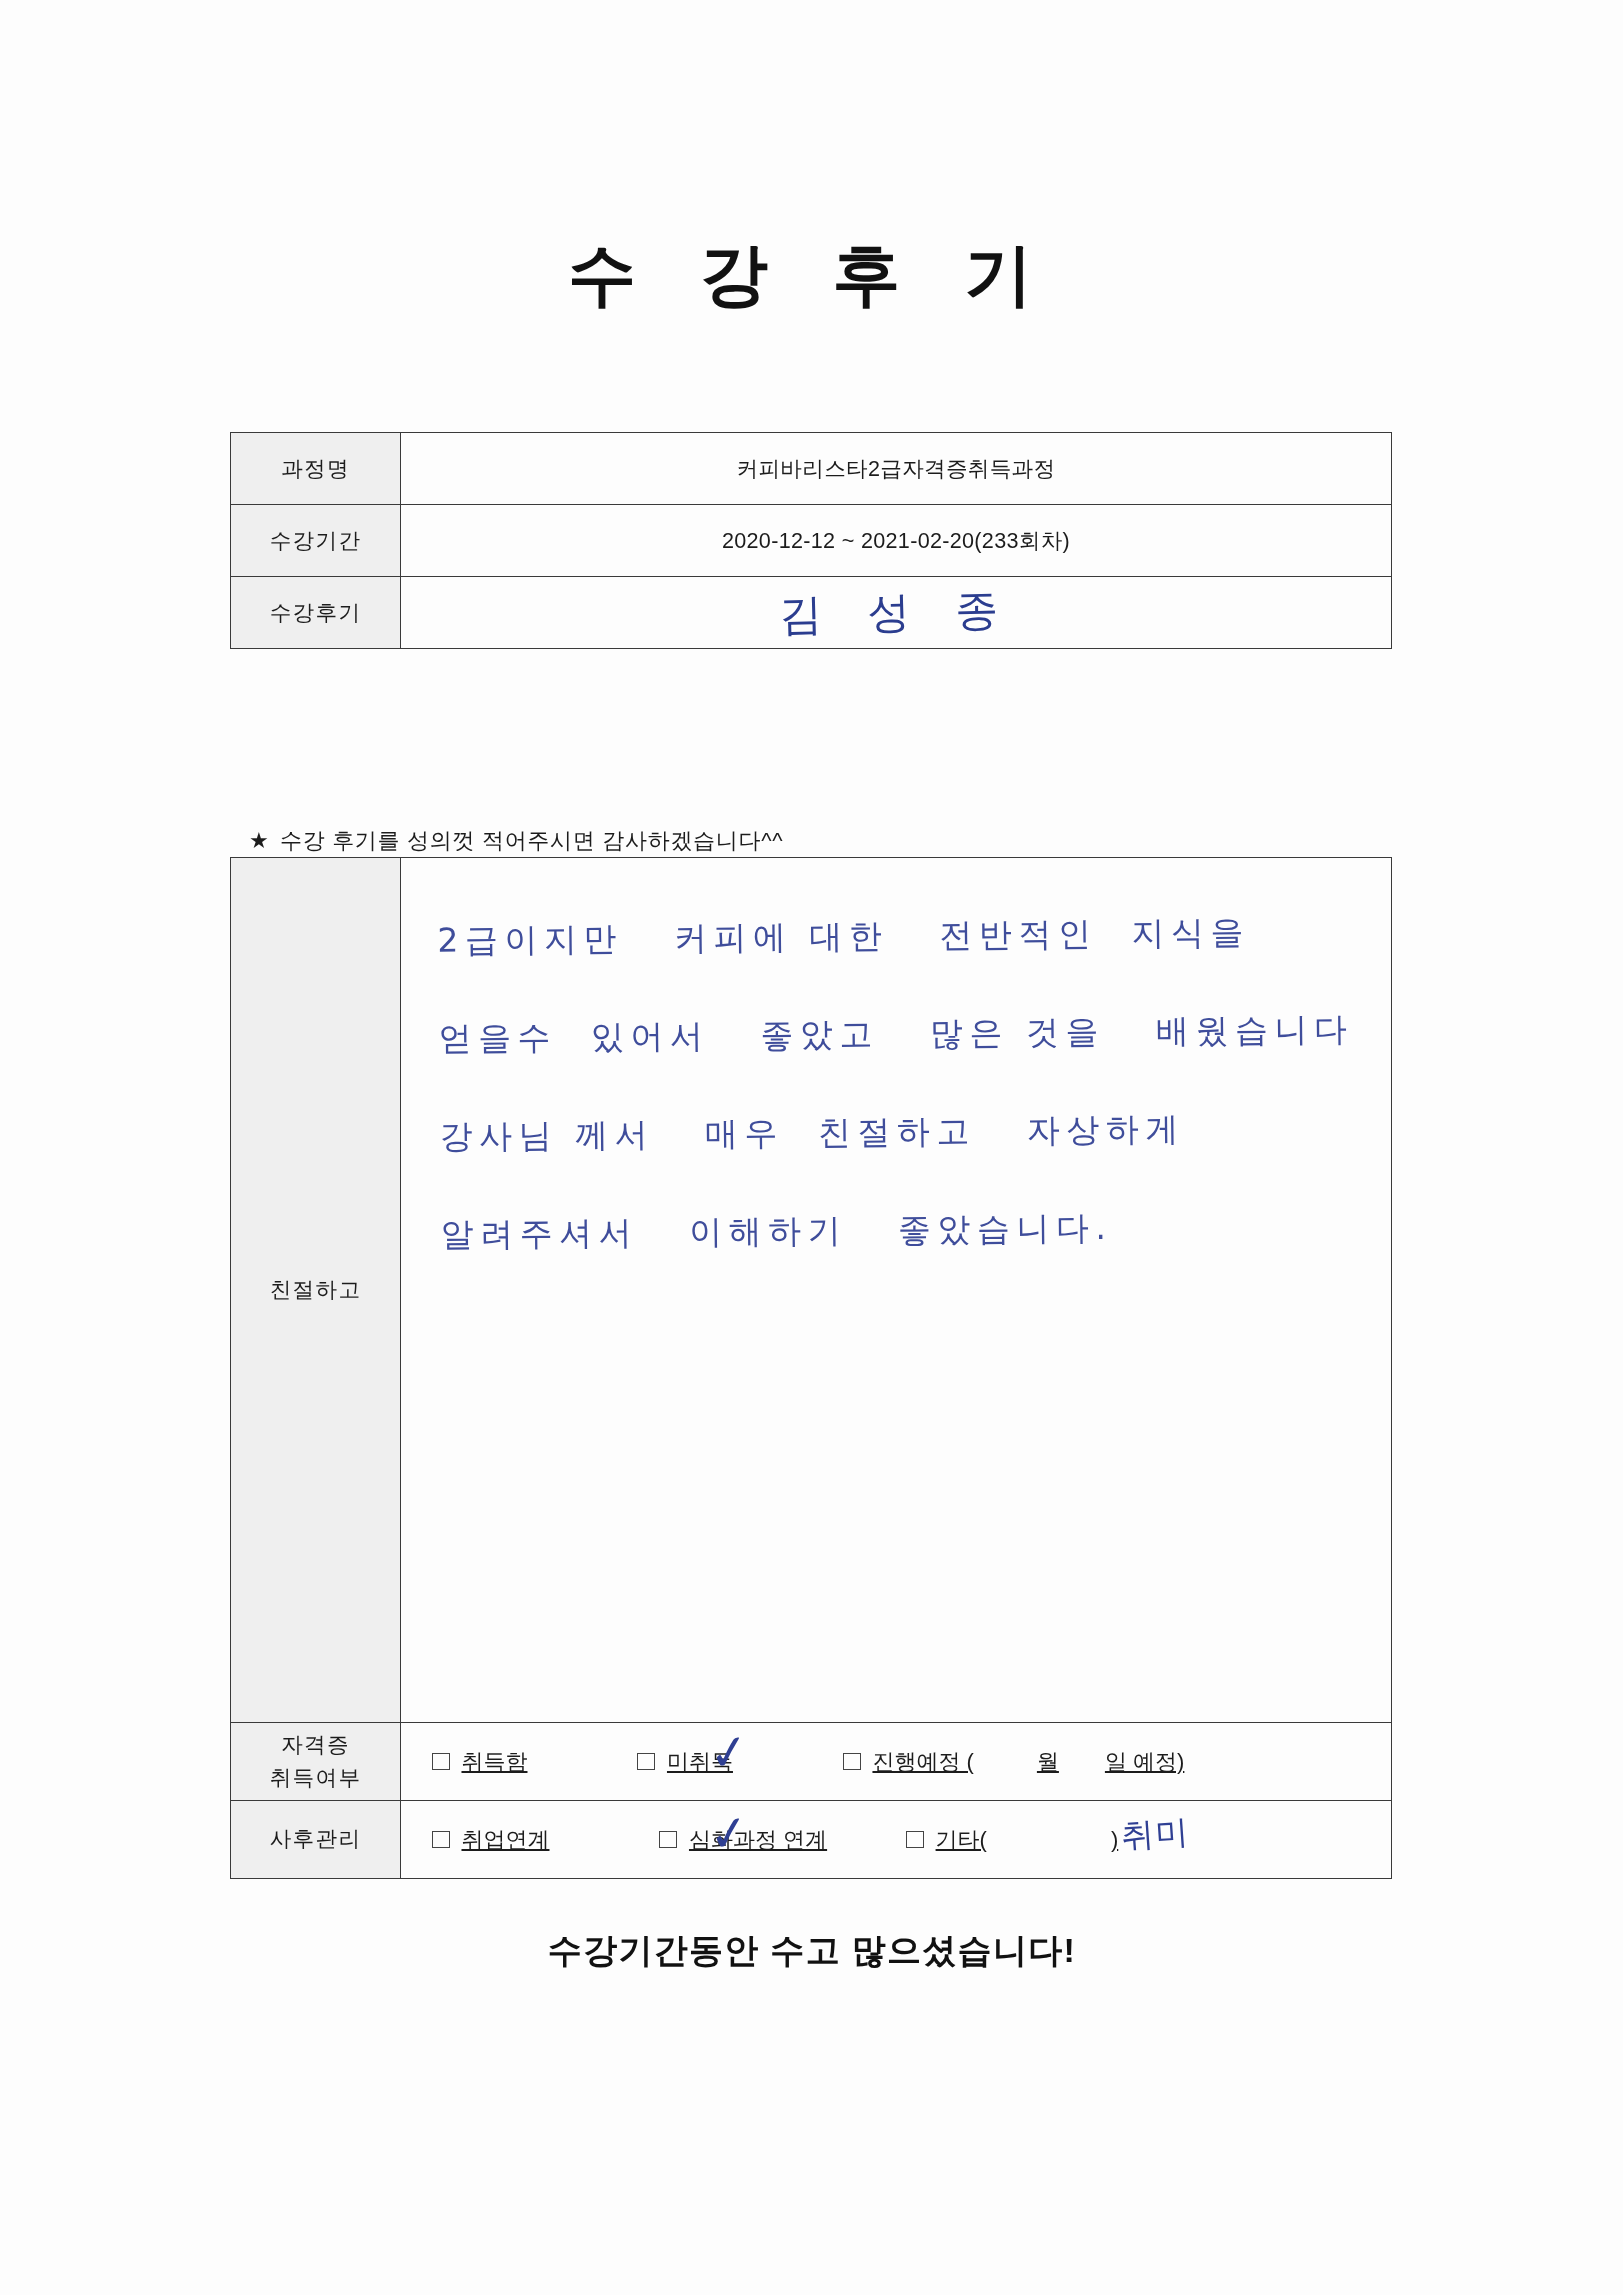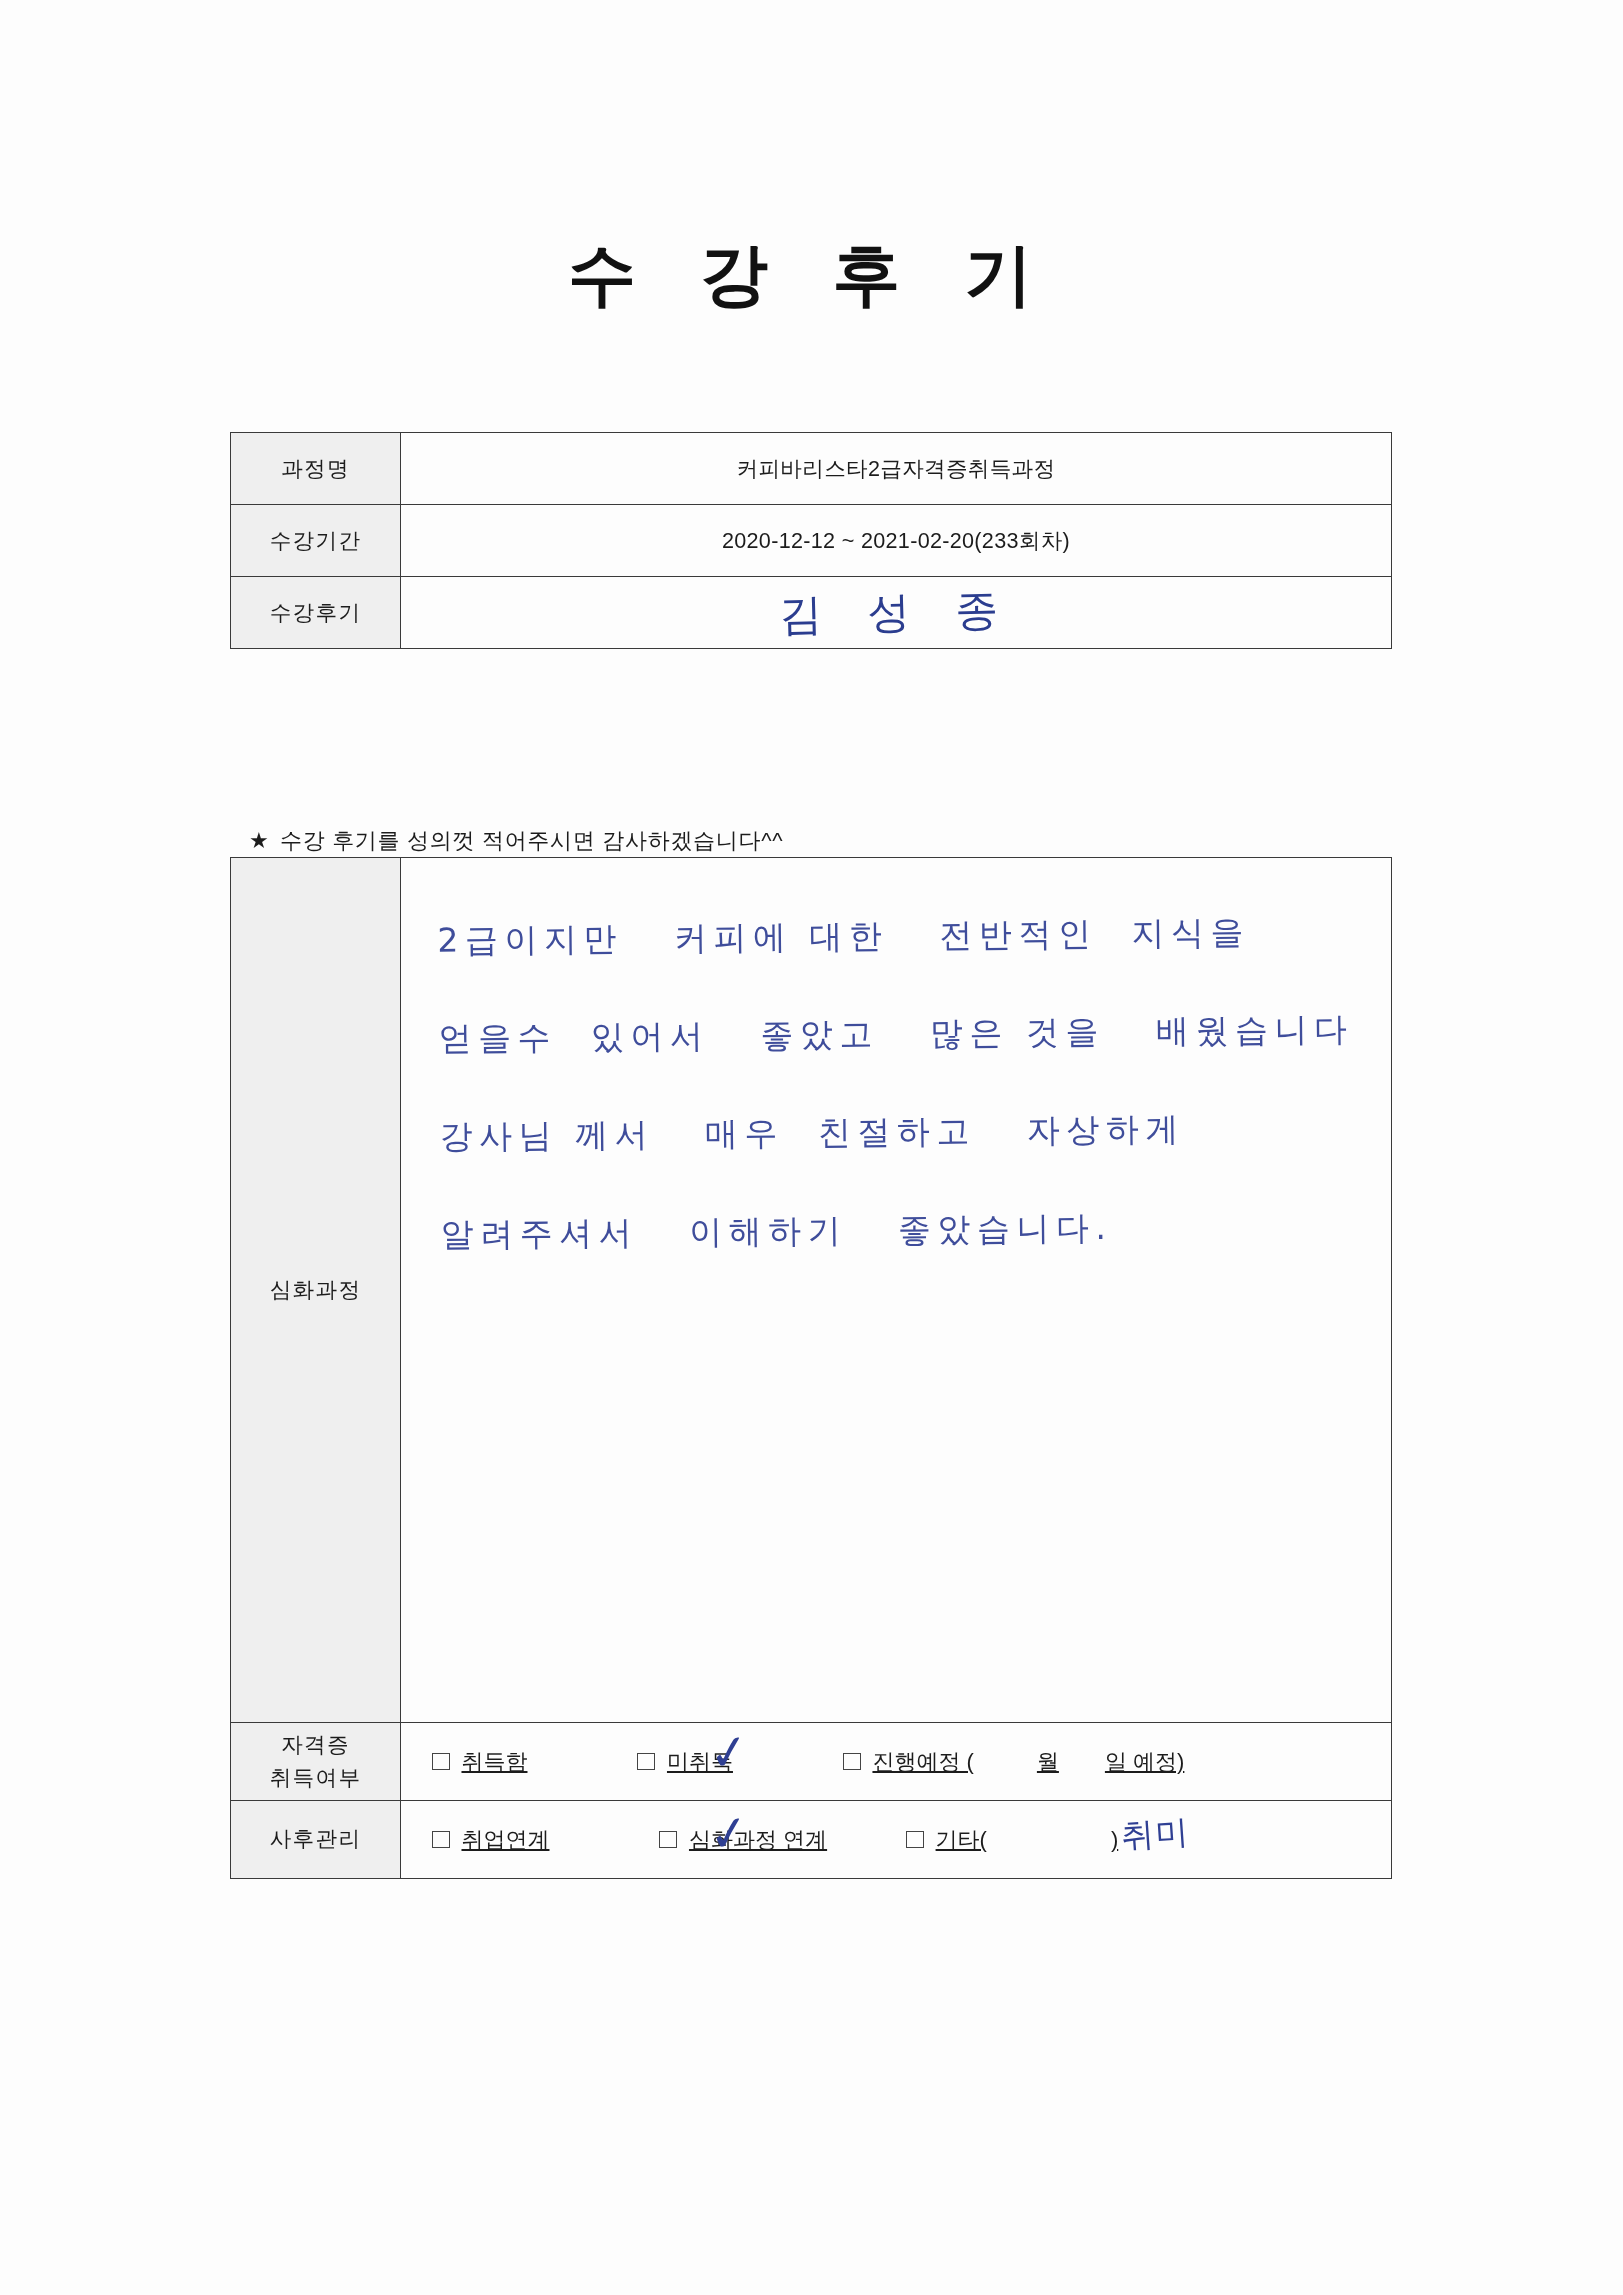--- a/index.html
+++ b/index.html
@@ -210,21 +210,21 @@
   </tbody>
     </table>
 
   <div class="notice">
     <span class="star">★</span><span>수강 후기를 성의껏 적어주시면 감사하겠습니다^^</span>
   </div>
 
   <table class="review-table">
     <tbody>
         <tr>
-      <td class="rowlabel">심화과정</td>
+      <td class="rowlabel">친절하고</td>
       <td class="review-body">
         <div class="handwriting">2급이지만   커피에 대한   전반적인  지식을
 얻을수  있어서   좋았고   많은 것을   배웠습니다
 강사님 께서   매우  친절하고   자상하게
 알려주셔서   이해하기   좋았습니다.</div>
       </td>
     </tr>
 
     <tr class="opt-row">
       <td class="rowlabel">
@@ -277,15 +277,16 @@
             <span>)</span>
           </span>
           <span class="check c2">✓</span>
           <span class="hand-etc">취미</span>
         </div>
       </td>
     </tr>
   </tbody>
     </table>
 
+  <div class="footer">수강기간동안 수고 많으셨습니다!</div>
 
 </div>
 
 
 </body></html>

